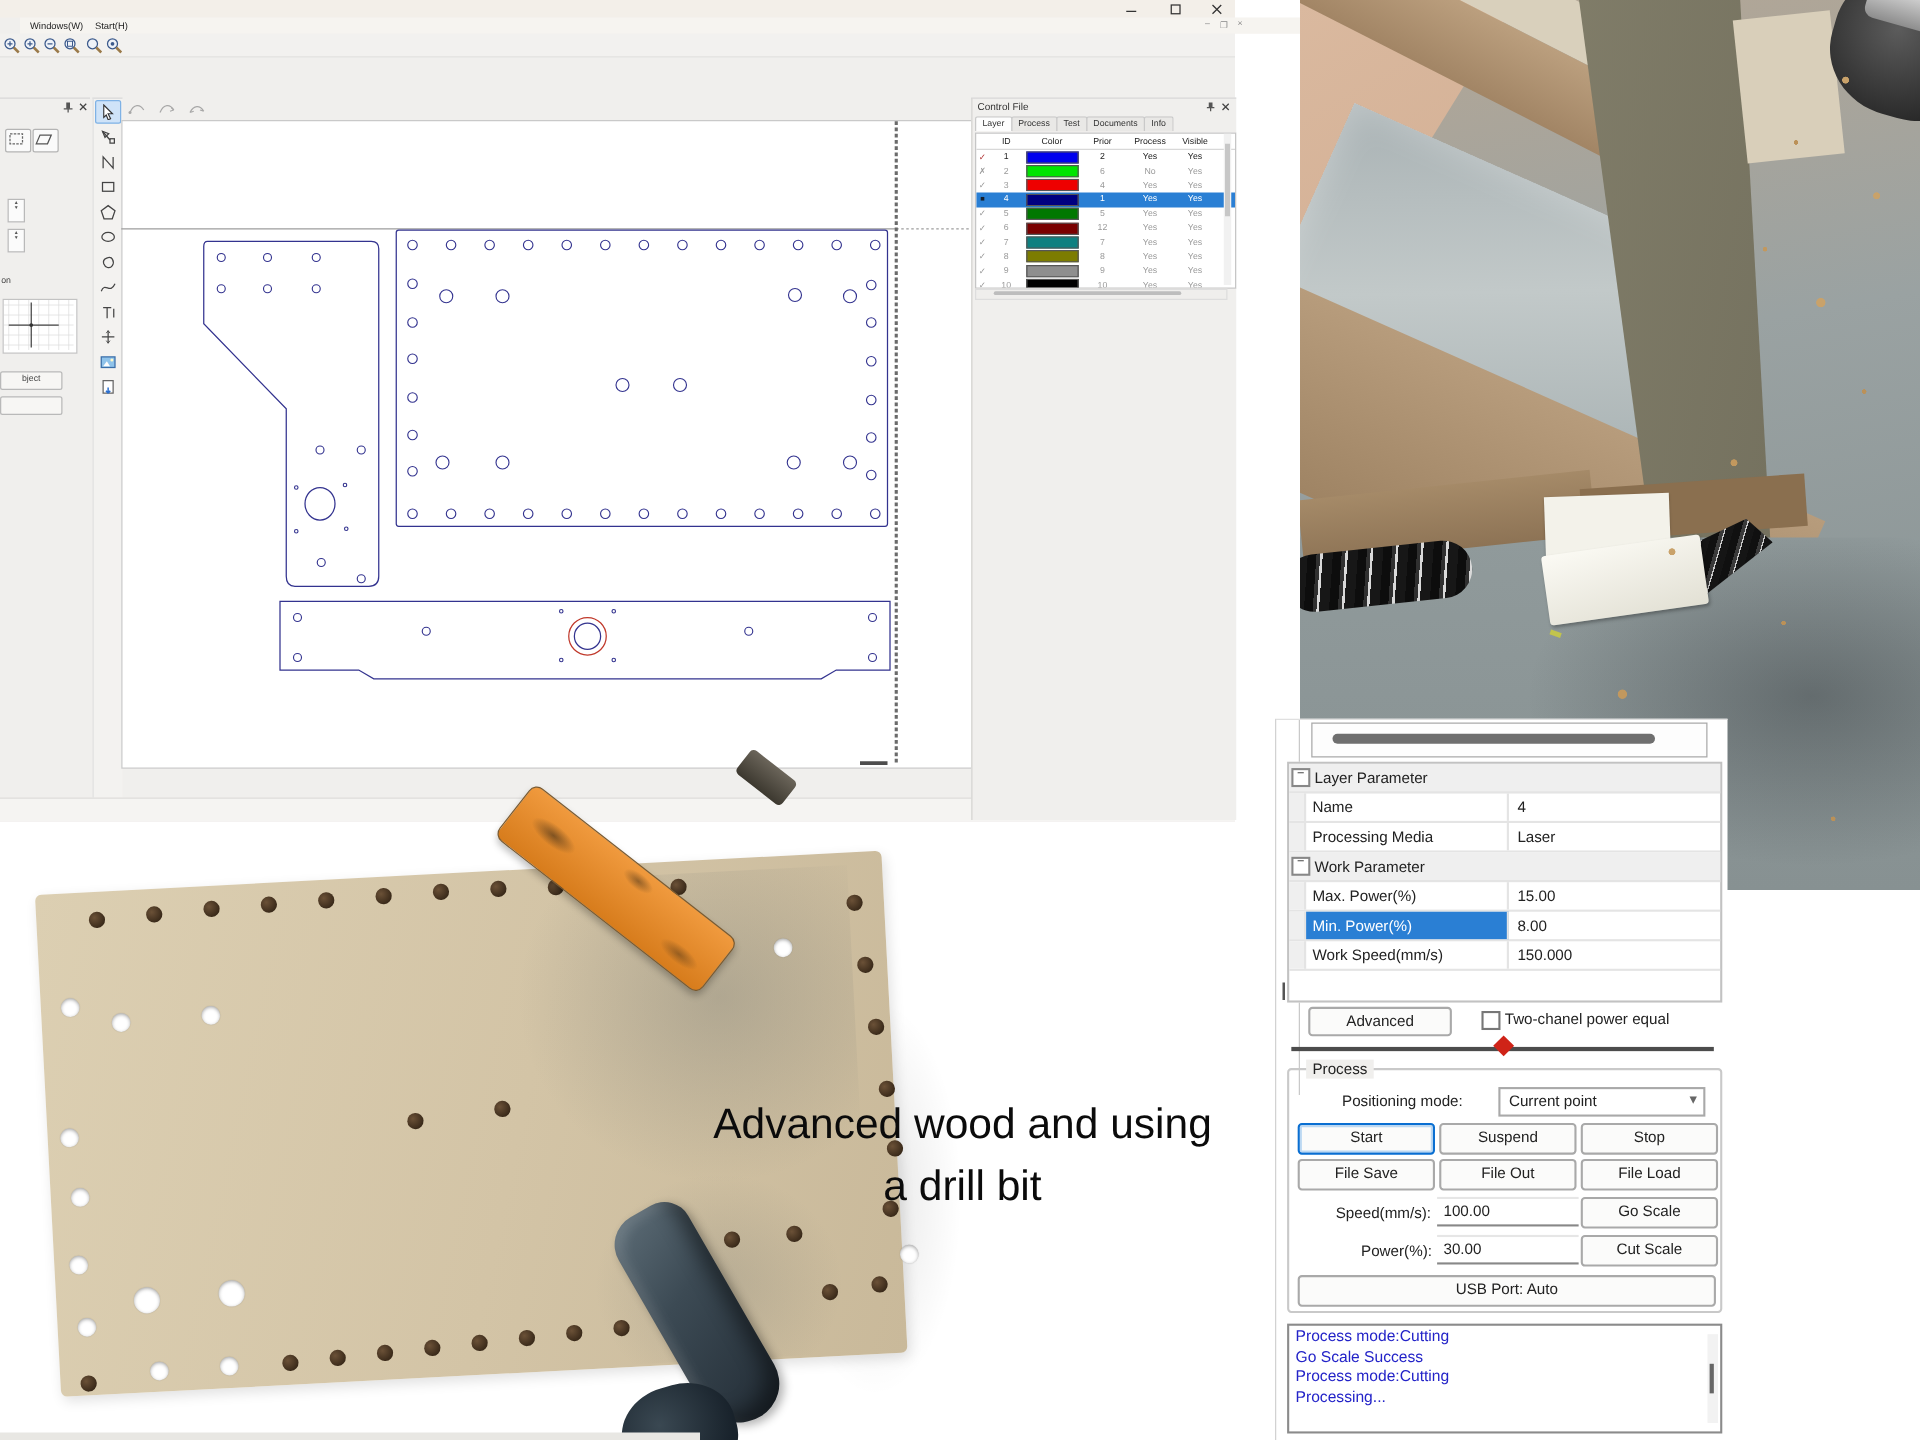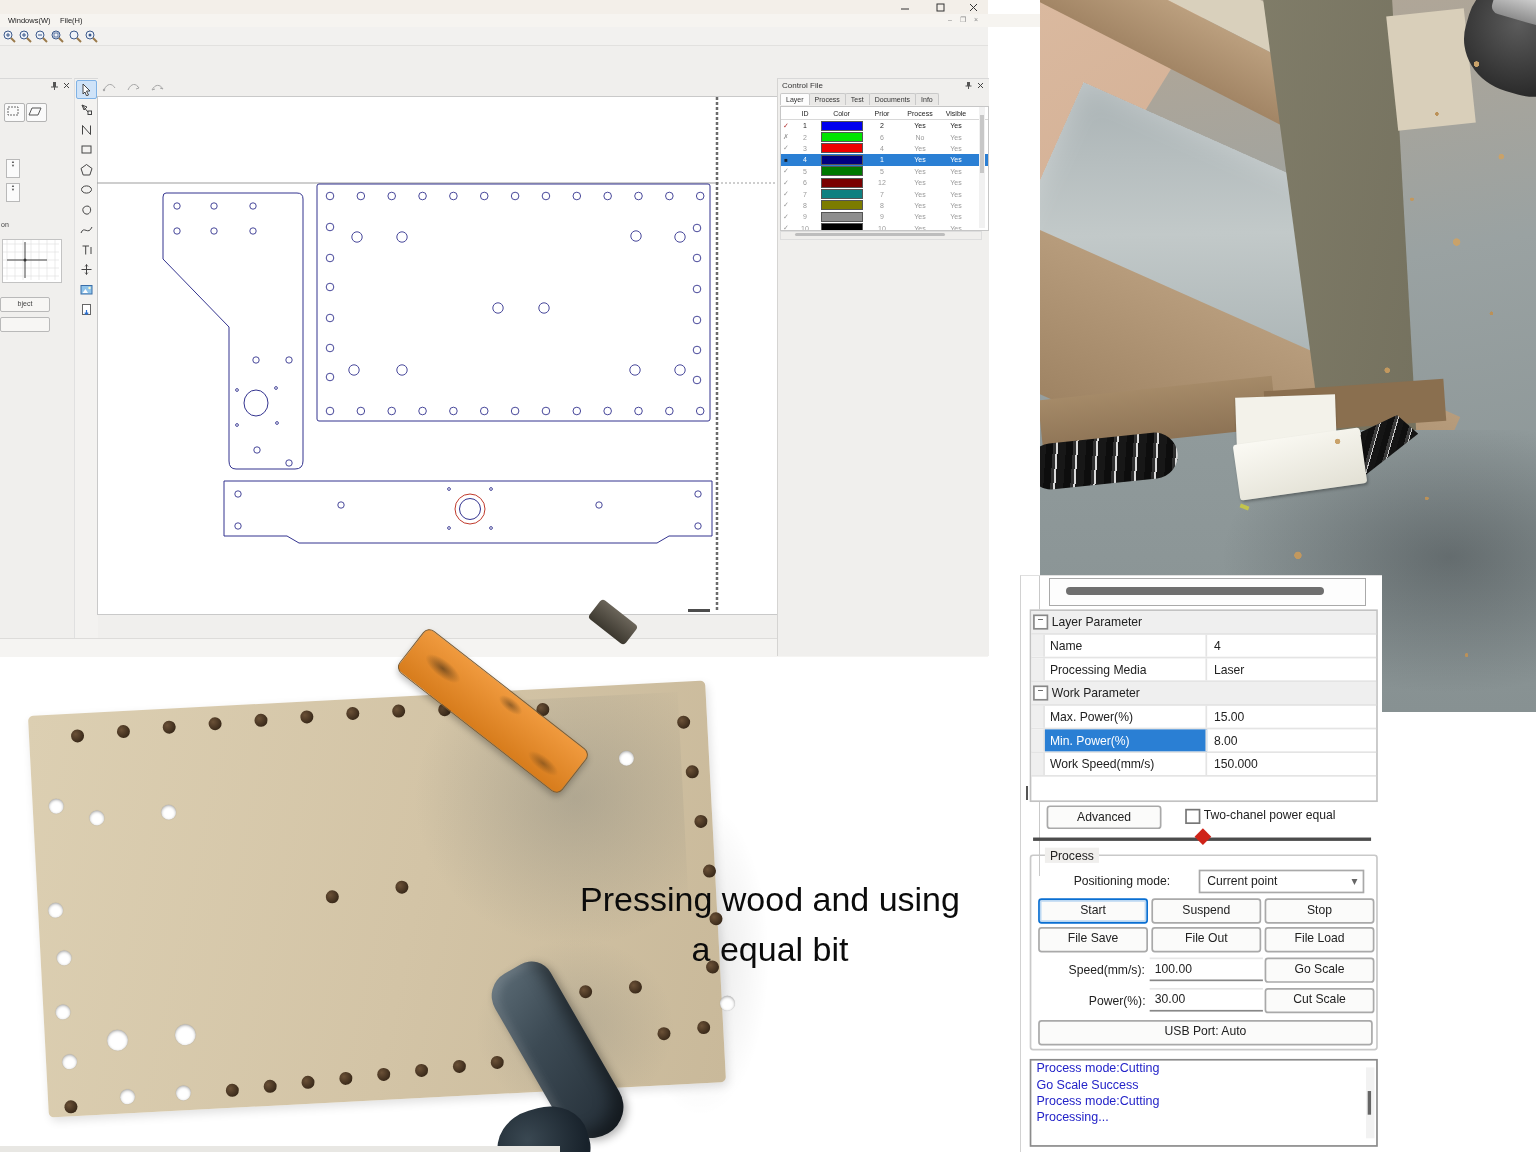--- a/index.html
+++ b/index.html
@@ -2,21 +2,21 @@
 <html><head>
 <meta charset="utf-8">
 <style>
   html,body{margin:0;padding:0;background:#ffffff;font-family:"Liberation Sans","DejaVu Sans",sans-serif;}
   #stage{position:relative;width:1536px;height:1152px;overflow:hidden;background:#fff;}
   .a{position:absolute;}
   
   #app{left:0;top:0;width:988px;height:656px;background:#f0efed;border-bottom:1px solid #d9d7d3;font-size:7.5px;color:#222;}
   #titlebar{left:0;top:0;width:988px;height:14px;background:#f3efe9;}
   .winbtn{top:3px;width:16px;height:9px;color:#333;text-align:center;line-height:8px;font-size:9px;}
-  #menubar{left:0;top:14px;width:1152px;height:13px;background:#f6f4f0;}
+  #menubar{left:16px;top:14px;width:1152px;height:13px;background:#f6f4f0;}
   .menuitem{top:2px;font-size:7.5px;color:#222;}
   .mdibtn{top:2px;font-size:7px;color:#888;}
   #toolbar{left:0;top:27px;width:988px;height:18px;background:#f2f1ef;border-bottom:1px solid #e2e1df;}
   .zoomico{top:2px;width:14px;height:14px;}
   
   #leftdock{left:0;top:78px;width:72px;height:577px;background:#f0efed;border-top:1px solid #d8d8d8;}
   .dockhead{left:0;top:2px;width:72px;height:11px;}
   .tinybtn{width:19px;height:17px;background:#fafafa;border:1px solid #b4b4b4;border-radius:2px;}
   .spinner{width:12px;height:17px;background:#fbfbfb;border:1px solid #b9b9b9;font-size:4px;line-height:4px;text-align:center;color:#555;}
   .gridthumb{left:2px;top:160px;width:58px;height:42px;background:#fff;border:1px solid #c3c3c3;}
@@ -127,21 +127,21 @@
           </svg>
         </div>
       <div class="a winbtn" style="left:966px;">
           <svg width="14" height="10">
             <path d="M4 1 L11 8 M11 1 L4 8" stroke="#333" stroke-width="1"></path>
           </svg>
         </div>
     </div>
     <div class="a" id="menubar">
       <span class="a menuitem" style="left:8px;">Windows(W)</span>
-      <span class="a menuitem" style="left:60px;">File(H)</span>
+      <span class="a menuitem" style="left:60px;">Start(H)</span>
       <span class="a mdibtn" style="left:948px;">–</span>
       <span class="a mdibtn" style="left:960px;">❐</span>
       <span class="a mdibtn" style="left:974px;">×</span>
     </div>
     <div class="a" id="toolbar">
       <span class="a zoomico" style="left:2px;">
           <svg width="14" height="14">
             <circle cx="6" cy="6" r="4" fill="#eef2f8" stroke="#3c5a8c"></circle>
             <line x1="9" y1="9" x2="13" y2="13" stroke="#9a7a4a" stroke-width="2"></line>
             <path d="M4 6 h4 M6 4 v4" stroke="#3c5a8c" stroke-width="1"></path>
@@ -713,17 +713,17 @@
         <div class="hole-d" style="left: 520px; top: 356px;"></div>
       </div>
     <div class="a" style="left:398px;top:-52px;width:205px;height:52px;transform:rotate(38deg);transform-origin:0 0;border-radius:8px;border:1px solid #7a5a30;background:linear-gradient(#f09a3e,#d77c1c);background-image:radial-gradient(ellipse 30px 12px at 18% 45%,rgba(45,35,22,.55),transparent 70%),radial-gradient(ellipse 20px 9px at 55% 20%,rgba(45,35,22,.45),transparent 70%),radial-gradient(ellipse 26px 10px at 85% 70%,rgba(45,35,22,.4),transparent 70%),linear-gradient(#f09a3e,#d77c1c);box-shadow:2px 3px 6px rgba(0,0,0,.25);"></div>
     <div class="a" style="left:560px;top:-68px;width:46px;height:24px;transform:rotate(38deg);border-radius:4px;background:linear-gradient(#6b655a,#3c382f);"></div>
     <div class="a" style="left:448px;top:292px;width:66px;height:190px;transform:rotate(-30deg);transform-origin:50% 0;border-radius:30px 26px 36px 42px;background:linear-gradient(155deg,#5d6d77,#3c4a54 40%,#222c35);box-shadow:inset -8px -10px 16px rgba(0,0,0,.45),inset 5px 5px 9px rgba(255,255,255,.14),2px 4px 8px rgba(0,0,0,.3);"></div>
     <div class="a" style="left:468px;top:430px;width:92px;height:80px;transform:rotate(-16deg);border-radius:45%;background:radial-gradient(circle at 35% 35%,#3a4852,#18222b 75%);"></div>
     <div class="a" style="left:-30px;top:468px;width:560px;height:6px;background:#e8e7e3;"></div>
   </div>
 
   <div class="a" id="caption">
-    <div>Pressing wood and using</div>
-    <div>a equal bit</div>
+    <div>Advanced wood and using</div>
+    <div>a drill bit</div>
   </div>
 
 </div>
 
 </body></html>

